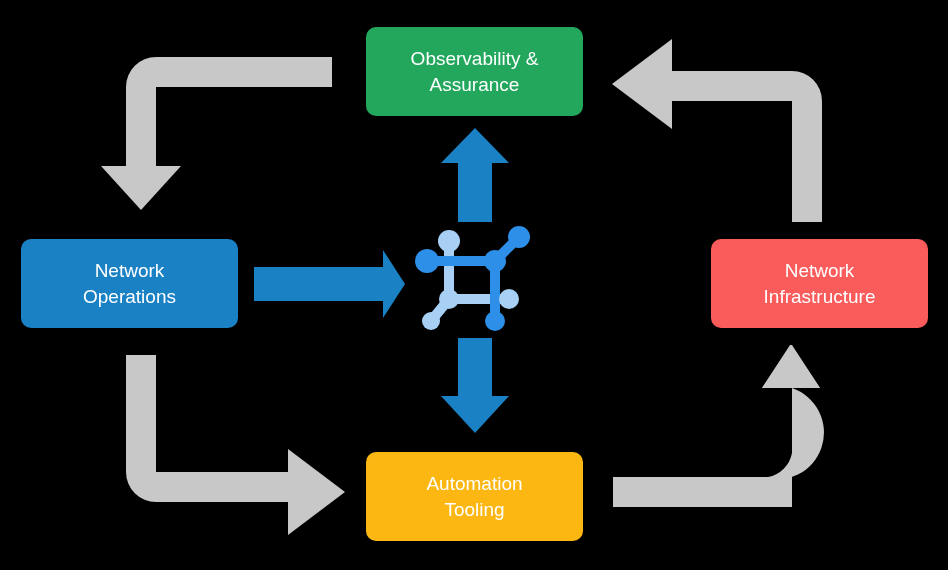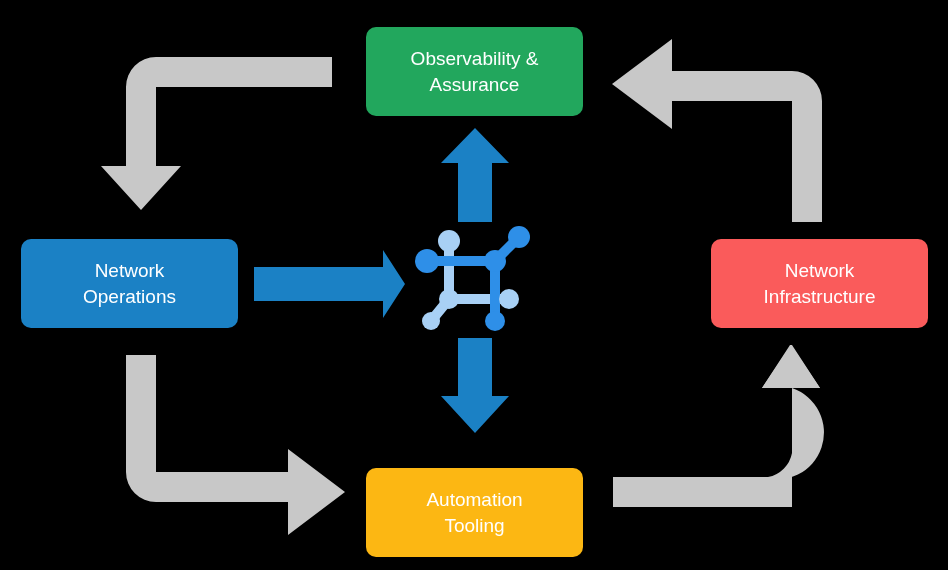--- a/index.html
+++ b/index.html
@@ -36,21 +36,21 @@
   }
   #box-netops {
     left: 21px; top: 239px; width: 217px; height: 89px;
     background: #1b81c5;
   }
   #box-netinfra {
     left: 711px; top: 239px; width: 217px; height: 89px;
     background: #fa5b5b;
   }
   #box-automation {
-    left: 366px; top: 468px; width: 217px; height: 89px;
+    left: 366px; top: 452px; width: 217px; height: 89px;
     background: #fcb713;
   }
   .svg-layer {
     position: absolute;
     left: 0; top: 0;
     width: 948px;
     height: 570px;
     pointer-events: none;
   }
   .net-icon {

